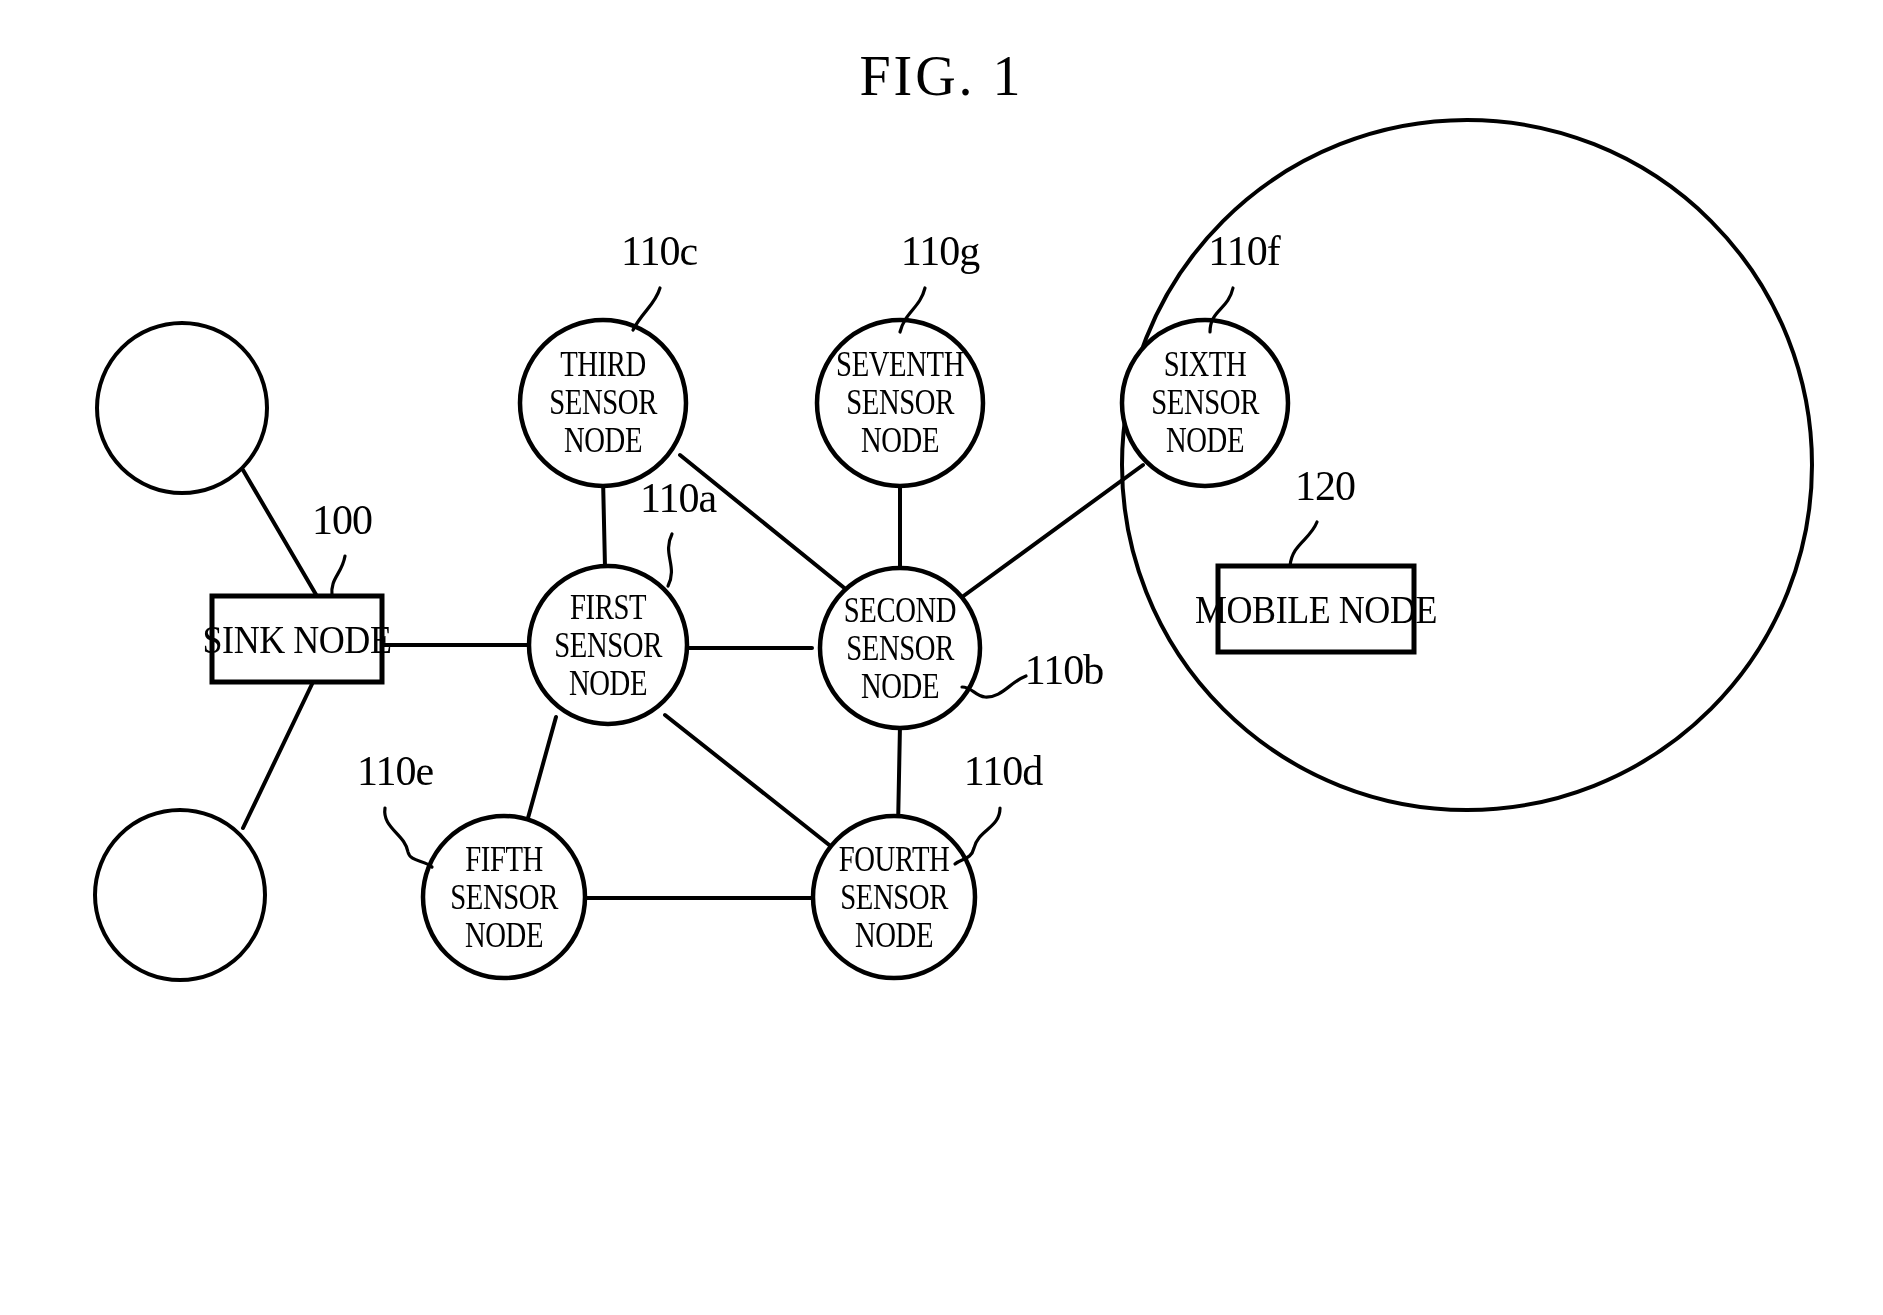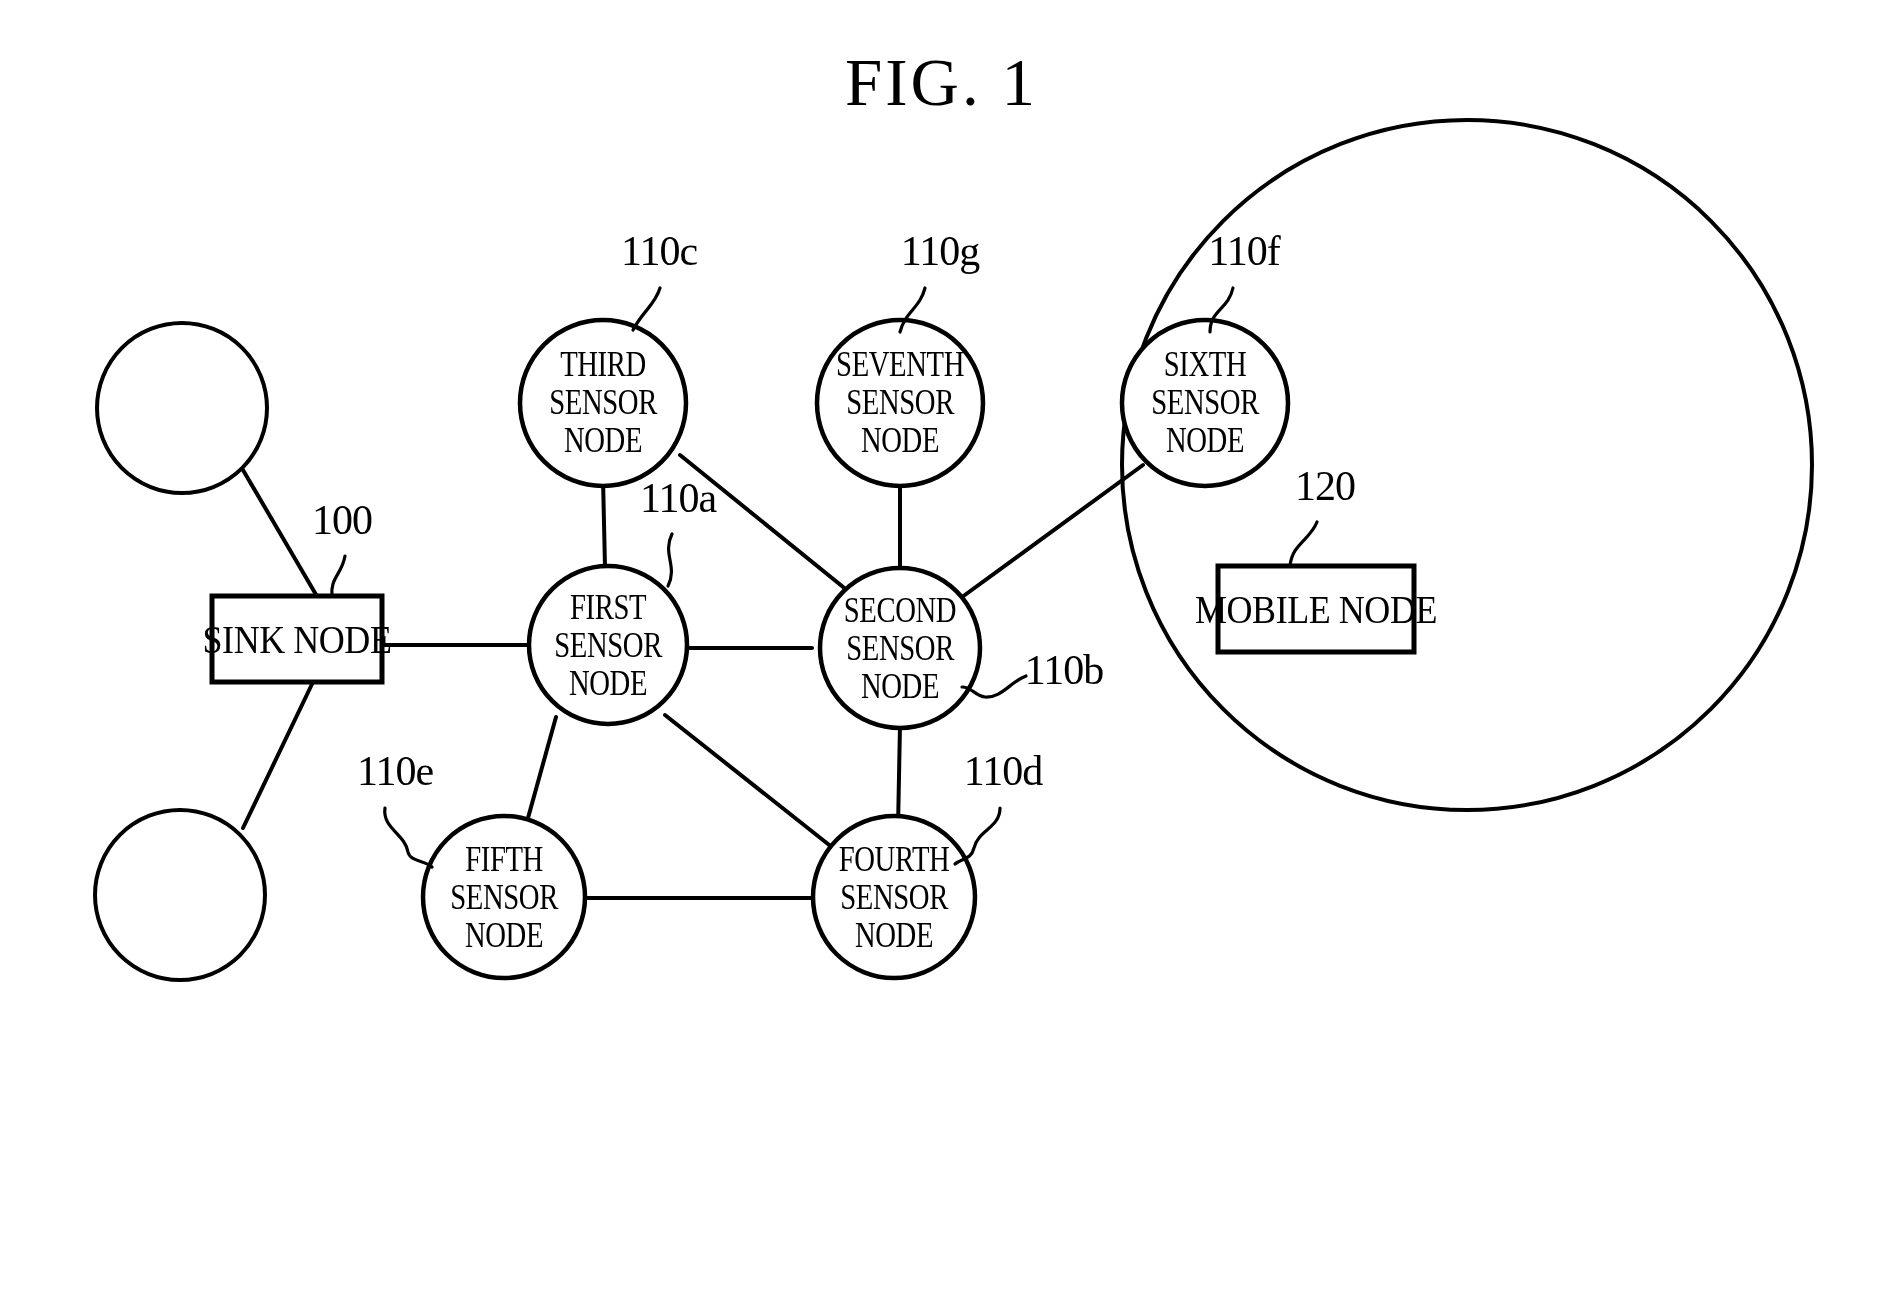--- a/index.html
+++ b/index.html
@@ -20,21 +20,21 @@
     height: 1315px;
     background: #ffffff;
   }
   #fig-title {
     position: absolute;
     top: 44px;
     left: 0;
     width: 1883px;
     text-align: center;
     font-family: "Liberation Serif", "DejaVu Serif", serif;
-    font-size: 67px;
+    font-size: 56px;
     letter-spacing: 3px;
     color: #000000;
   }
   #diagram-svg {
     position: absolute;
     top: 0;
     left: 0;
   }
   .edge-line {
     stroke: #000000;

